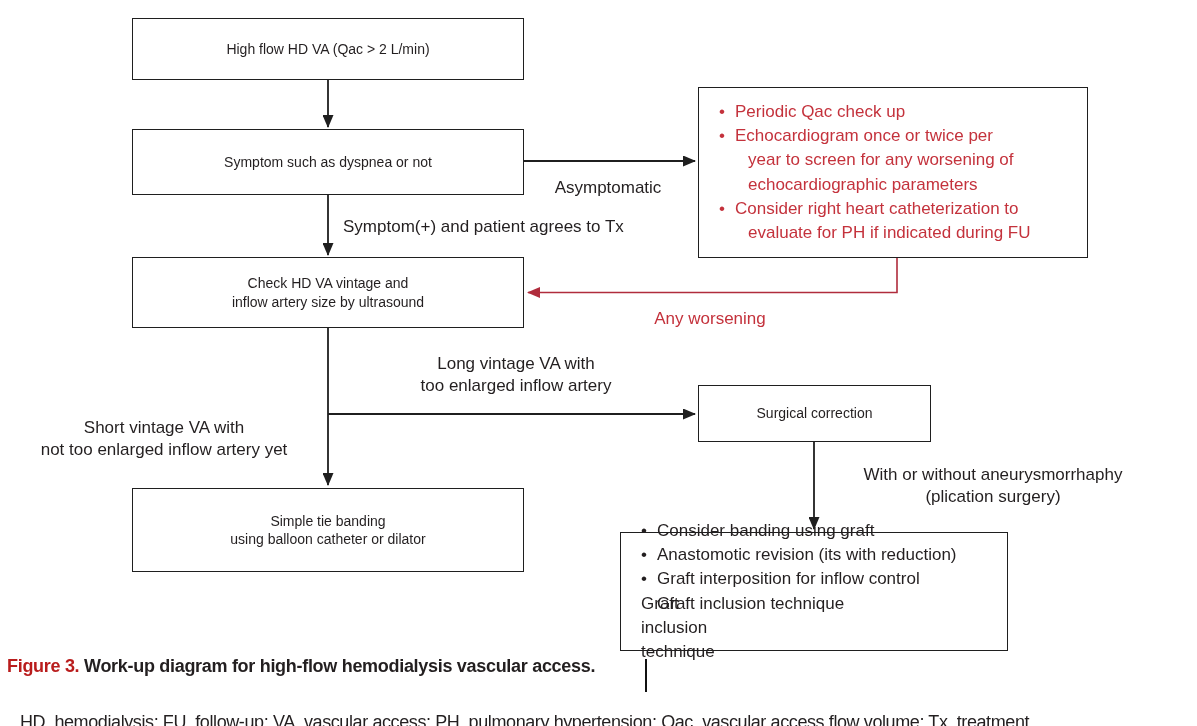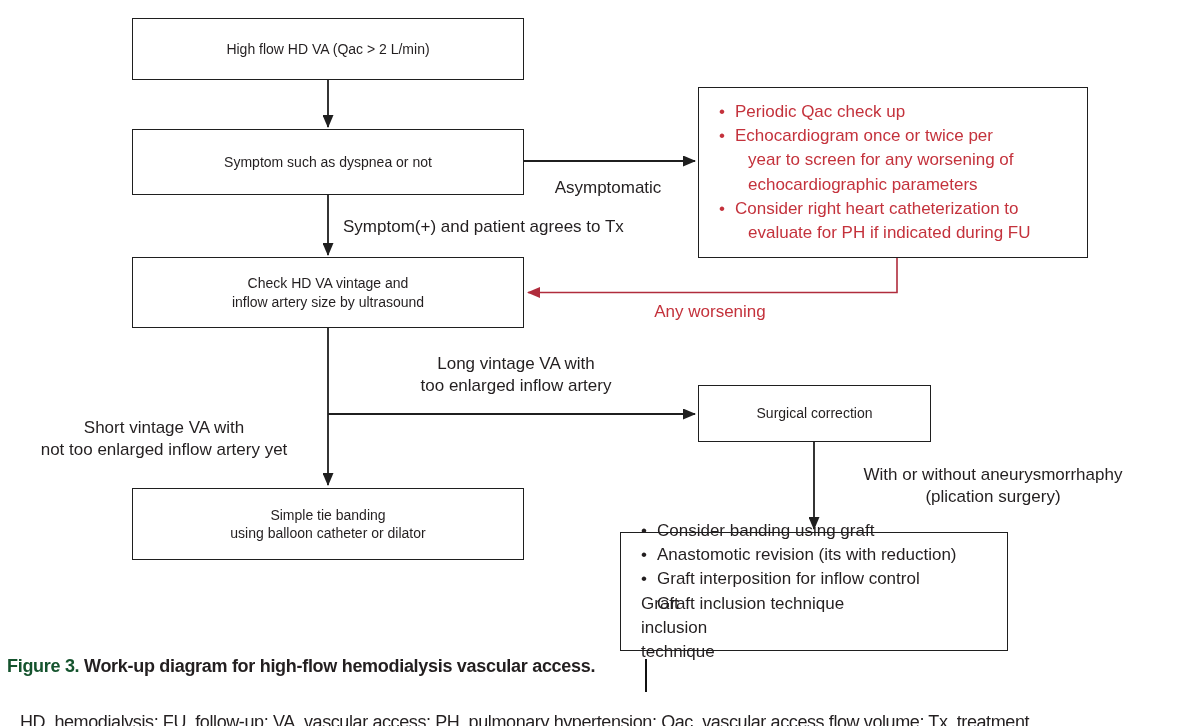--- a/index.html
+++ b/index.html
@@ -22,33 +22,33 @@
   .bullet-item{display:flex;align-items:flex-start;line-height:1.42;}
   .bullet-item .marker{flex:none;width:16px;}
   .bullet-item .btext{white-space:pre-line;padding-left:13px;text-indent:-13px;}
   #box-red{left:698px;top:87px;width:390px;height:171px;color:#c4323c;padding:10px 8px 10px 20px;}
   #box-red .marker{color:#c4323c;}
   #box-bottom{left:620px;top:532px;width:388px;height:119px;color:#231f20;padding:10px 8px 10px 20px;}
   #box-high-flow{left:132px;top:18px;width:392px;height:62px;}
   #box-symptom{left:132px;top:129px;width:392px;height:66px;}
   #box-check{left:132px;top:257px;width:392px;height:71px;}
   #box-surgical{left:698px;top:385px;width:233px;height:57px;}
-  #box-simple{left:132px;top:488px;width:392px;height:72px;}
+  #box-simple{left:132px;top:488px;width:392px;height:84px;}
   .lbl{position:absolute;font-size:17px;line-height:1.3;color:#231f20;white-space:pre-line;}
   #lbl-asymptomatic{left:540px;top:129px;width:136px;text-align:center;margin-top:48px;}
   #lbl-symptom-plus{left:343px;top:216px;white-space:nowrap;}
-  #lbl-any-worsening{left:639px;top:301px;width:142px;text-align:center;color:#c4323c;}
+  #lbl-any-worsening{left:639px;top:308px;width:142px;text-align:center;color:#c4323c;}
   #lbl-long-vintage{left:366px;top:353px;width:300px;text-align:center;}
   #lbl-short-vintage{left:14px;top:417px;width:300px;text-align:center;}
   #lbl-aneurysm{left:843px;top:464px;width:300px;text-align:center;}
   #caption-line1{
     position:absolute;left:7px;top:656px;font-size:18px;font-weight:700;
     letter-spacing:-0.3px;color:#231f20;white-space:nowrap;
   }
-  #caption-line1 .fig-label{color:#14532d;}
+  #caption-line1 .fig-label{color:#b91c1c;}
   #caption-line2{
     position:absolute;left:20px;top:692px;font-size:18px;letter-spacing:-0.4px;
     color:#231f20;white-space:nowrap;margin-top:20px;
   }
   #text-cursor{position:absolute;left:645px;top:659px;width:2px;height:33px;background:#111111;}
 </style>
 </head>
 <body>
 
 <div id="stage">

